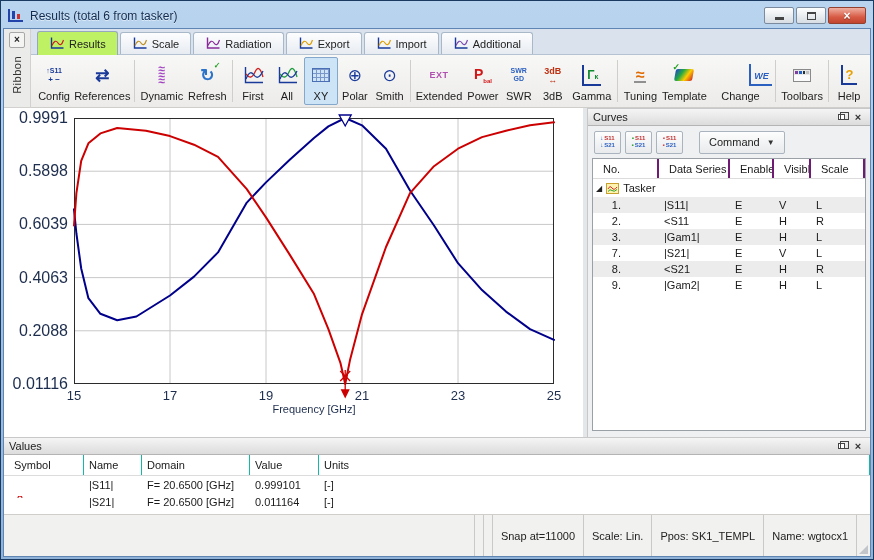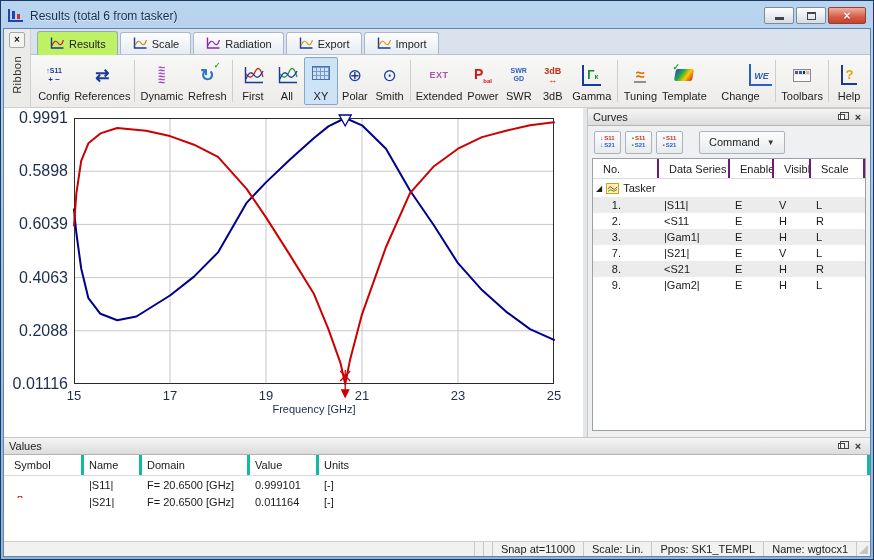--- a/index.html
+++ b/index.html
@@ -35,21 +35,21 @@
   .tabs{height:26px;margin-left:27px;background:#d9e2ed;display:flex;align-items:flex-end;padding-left:6px;gap:2px;border-bottom:1px solid #b5c2d2;}
   .tab{height:22px;display:flex;align-items:center;gap:5px;padding:0 11px;font-size:11px;color:#222;
        border:1px solid #a8b8c8;border-bottom:none;border-radius:3px 3px 0 0;
        background:linear-gradient(#fdfdfe,#e7ecf2);}
   .tab.active{background:#bef264;border-color:#96a8bd;height:24px;margin-bottom:-1px;}
   
   .toolbar{height:53px;margin-left:27px;background:linear-gradient(#f8f8f7,#ecebe9);border-bottom:1px solid #cfcecb;
            display:flex;align-items:stretch;padding:2px 4px;}
   .tb-btn{display:flex;flex-direction:column;align-items:center;justify-content:flex-end;gap:2px;
           padding:2px 5px;min-width:34px;border:1px solid transparent;border-radius:2px;}
-  .tb-btn.selected{background:#cde3f6;border-color:#84a7cc;justify-content:space-between;}
+  .tb-btn.selected{background:#cde3f6;border-color:#84a7cc;}
   .tb-icon{height:26px;display:flex;align-items:center;justify-content:center;}
   .tb-label{font-size:11px;color:#1c1c1c;line-height:12px;white-space:nowrap;}
   .tb-sep{width:1px;background:#cfcecb;margin:3px 3px;}
   .tb-spacer{flex:1;}
   
   .content{height:329px;display:flex;background:#e8ebee;}
   .chart-area{flex:1;background:#fff;position:relative;}
   .vsplit{width:4px;background:#e4e7ea;}
   .ytick{position:absolute;left:6px;width:58px;text-align:right;font-size:16px;color:#1d2d4d;height:12px;line-height:12px;}
   .xtick{position:absolute;width:34px;text-align:center;font-size:13px;color:#1d2d4d;}
@@ -74,25 +74,25 @@
   .tr{display:flex;height:16px;align-items:center;}
   .tr.head{height:20px;border-bottom:1px solid #dcdcdc;}
   .tr.head .td{border-right:2px solid #701a75;height:100%;display:flex;align-items:center;padding-left:10px;}
   .tr.alt{background:#ececec;}
   .td{padding:0 5px;overflow:hidden;white-space:nowrap;}
   .c0{width:66px;}.c1{width:71px;}.c2{width:44px;}.c3{width:37px;}.c4{flex:1;}
   .tr .c0.num{text-align:right;padding-right:38px;}
   .tree-row{height:18px;display:flex;align-items:center;gap:4px;padding-left:3px;}
   .expander{font-size:8px;color:#222;}
   
-  .values-panel{height:104px;background:#fff;display:flex;flex-direction:column;}
+  .values-panel{height:77px;background:#fff;display:flex;flex-direction:column;}
   .vals-table{flex:1;font-size:11px;color:#1a1a1a;background:#fff;}
   .vtr{display:flex;height:17px;align-items:center;}
   .vtr.head{height:21px;border-bottom:1px solid #dcdcdc;}
-  .vtr.head .td{border-right:3px solid #14b8a6;height:100%;display:flex;align-items:center;}
+  .vtr.head .td{border-right:1px solid #14b8a6;height:100%;display:flex;align-items:center;}
   .s0{width:80px;padding-left:10px;}.s1{width:58px;}.s2{width:108px;}.s3{width:69px;}.s4{flex:1;}
   .symline{width:54px;height:2px;position:relative;margin-left:6px;}
   .symline .mk{position:absolute;left:50%;transform:translateX(-50%);font-weight:bold;}
   
   .statusbar{flex:1;background:#f1f1ef;border-top:1px solid #cfcecb;display:flex;align-items:stretch;font-size:11px;color:#222;}
   .sb-fill{flex:1;}
   .seg{border-left:1px solid #c9c9c7;padding:0 8px;display:flex;align-items:center;white-space:nowrap;}
   .seg.empty{width:9px;padding:0;}
   .grip{width:14px;display:flex;align-items:flex-end;justify-content:flex-end;border-left:1px solid #c9c9c7;}
   .grip i{width:0;height:0;border-left:9px solid transparent;border-bottom:9px solid #c2c6ca;margin:0 2px 2px 0;}
@@ -154,20 +154,27 @@
             <path d="M3 8.5 Q6 1.5 9 6 T14.5 3" stroke="#e0a000" stroke-width="1.2" fill="none"></path>
           </svg>
           <span>Export</span>
         </div>
         <div class="tab">
           <svg width="15" height="13" viewBox="0 0 15 13">
             <path d="M2.5 0.5 L2.5 11 L14.5 11" stroke="#1a3a9a" stroke-width="1.4" fill="none"></path>
             <path d="M3 8.5 Q6 1.5 9 6 T14.5 3" stroke="#e0a000" stroke-width="1.2" fill="none"></path>
           </svg>
           <span>Import</span>
+        </div>
+        <div class="tab">
+          <svg width="15" height="13" viewBox="0 0 15 13">
+            <path d="M2.5 0.5 L2.5 11 L14.5 11" stroke="#1a3a9a" stroke-width="1.4" fill="none"></path>
+            <path d="M3 8.5 Q6 1.5 9 6 T14.5 3" stroke="#7a4ab0" stroke-width="1.2" fill="none"></path>
+          </svg>
+          <span>Additional</span>
         </div>
       </div>
     <div class="toolbar" id="toolbar">
         <div class="tb-btn">
           <div class="tb-icon">
             <span style="display: flex; flex-direction: column; align-items: center;">
               <span style="font-weight: bold; font-size: 7px; line-height: 8px; color: rgb(26, 58, 154);">↑S11</span>
               <span style="font-weight: bold; font-size: 8px; line-height: 9px; color: rgb(26, 58, 154);">+ −</span>
             </span>
           </div>

